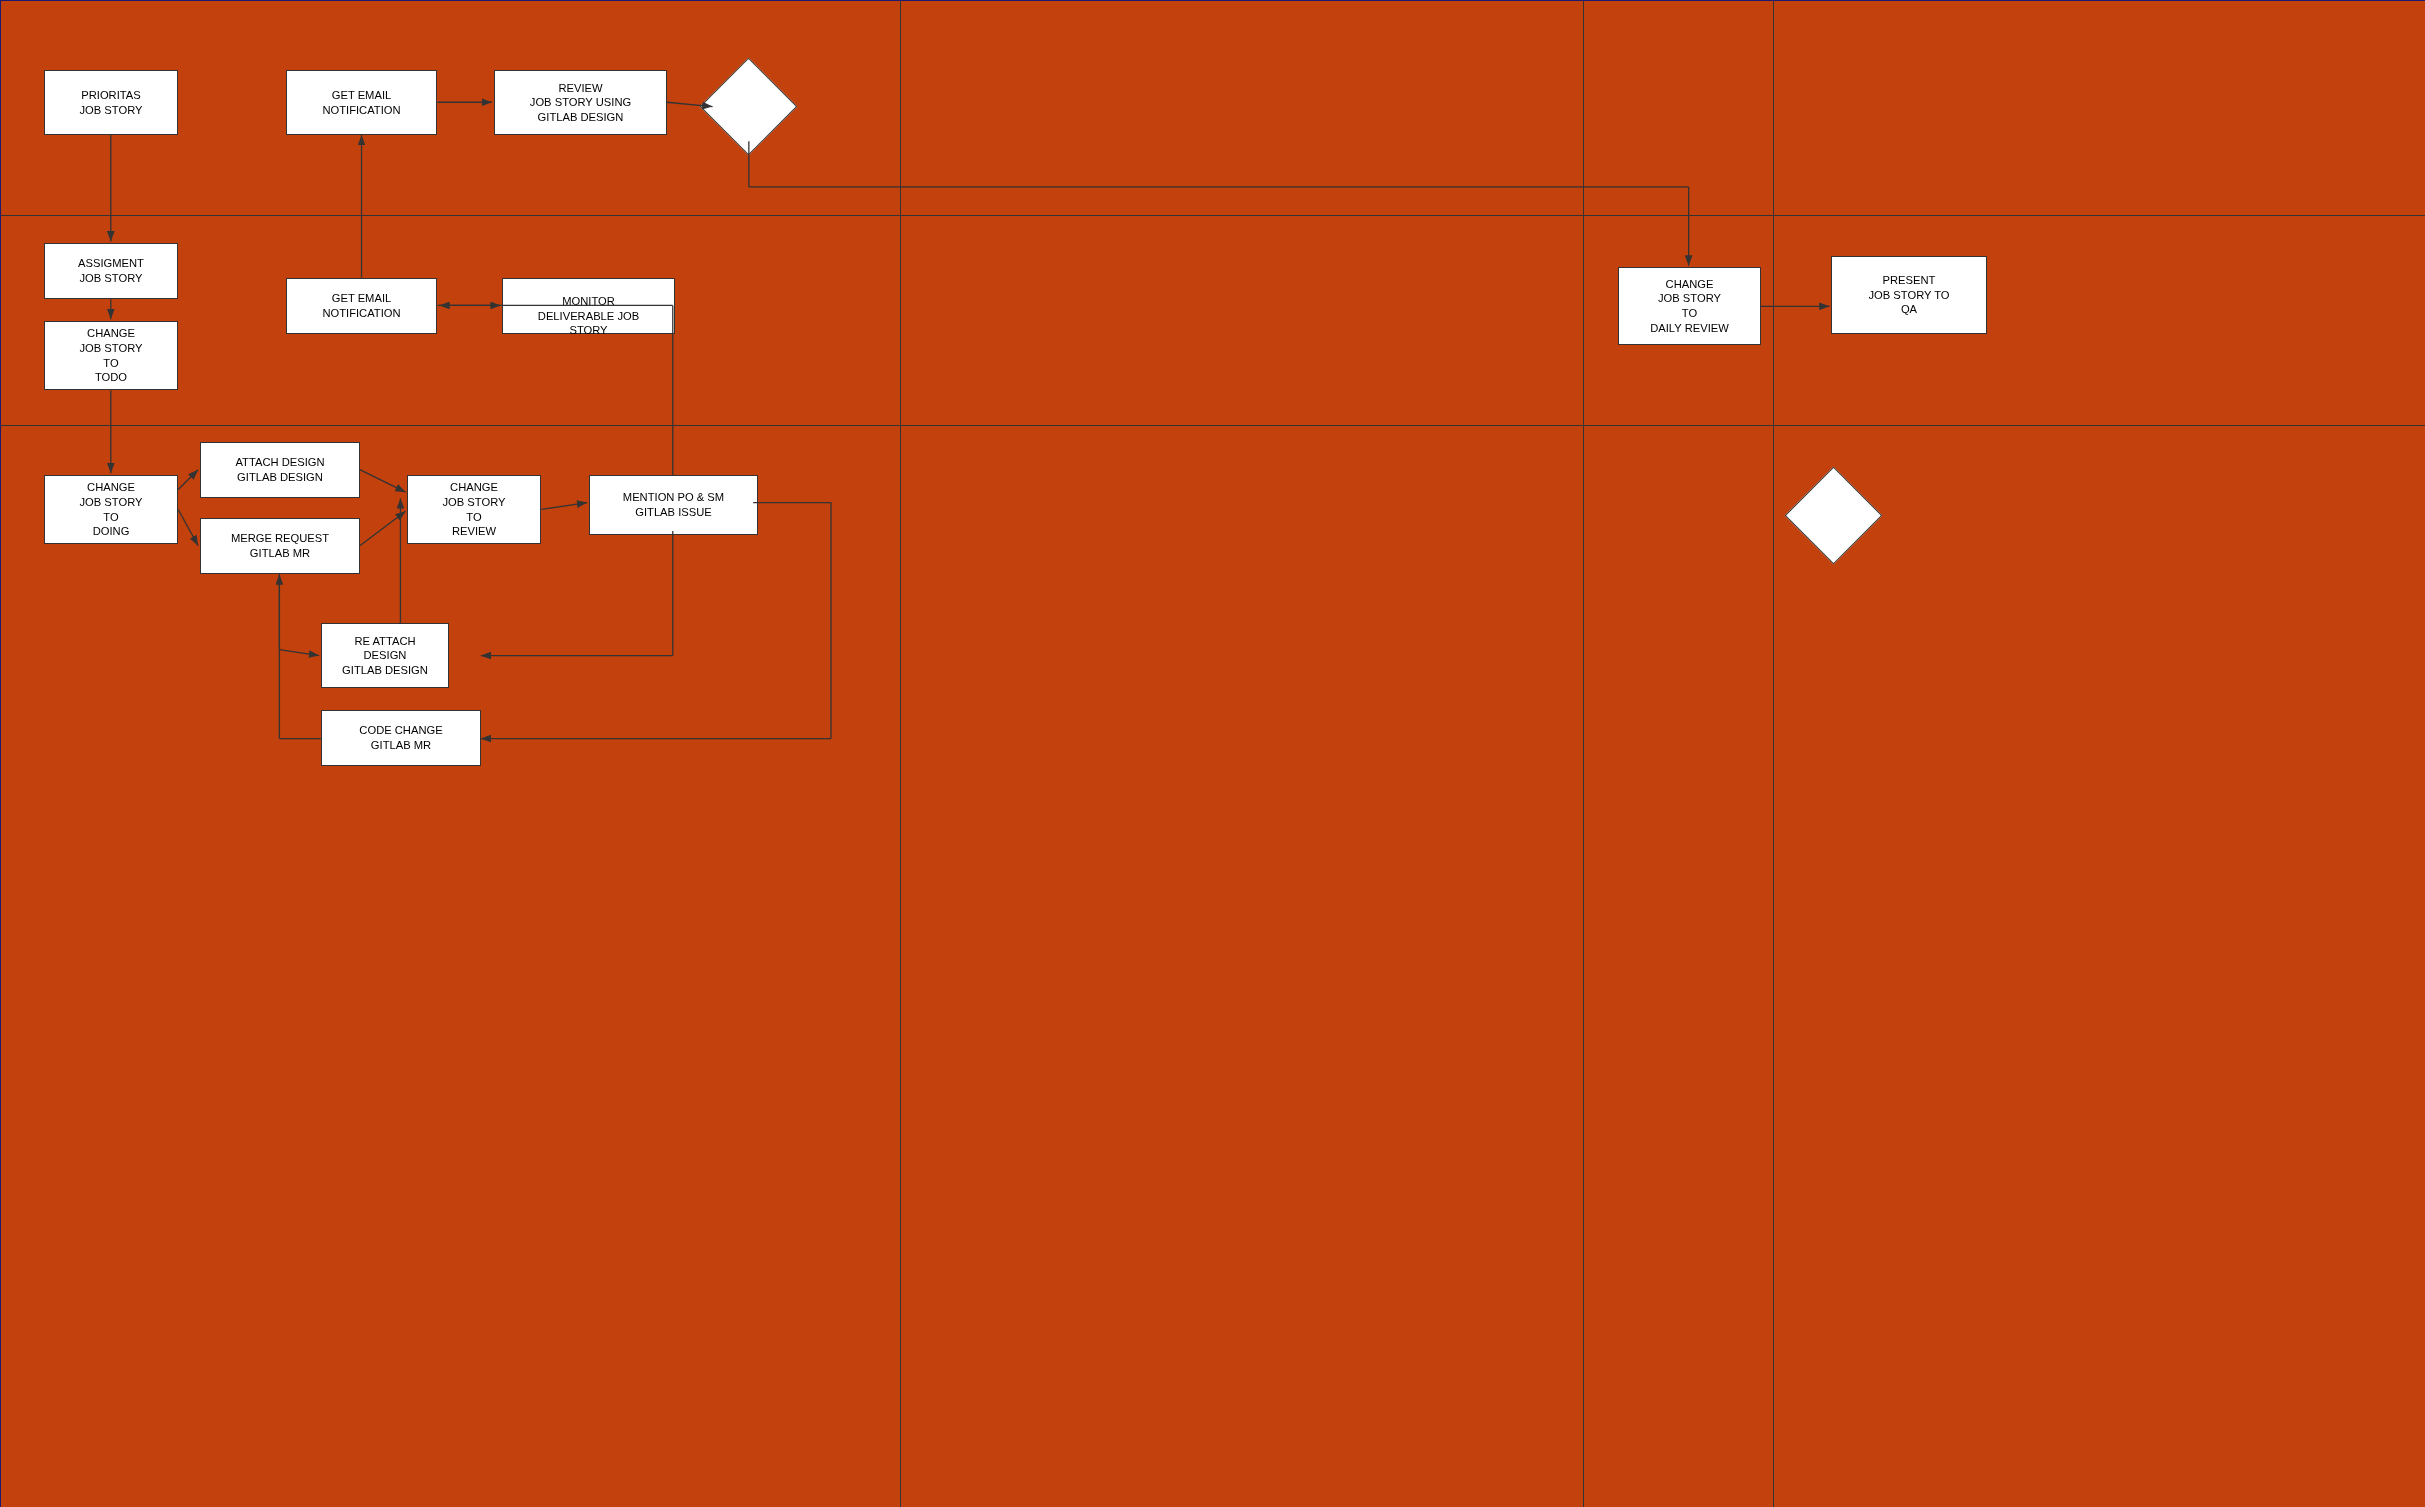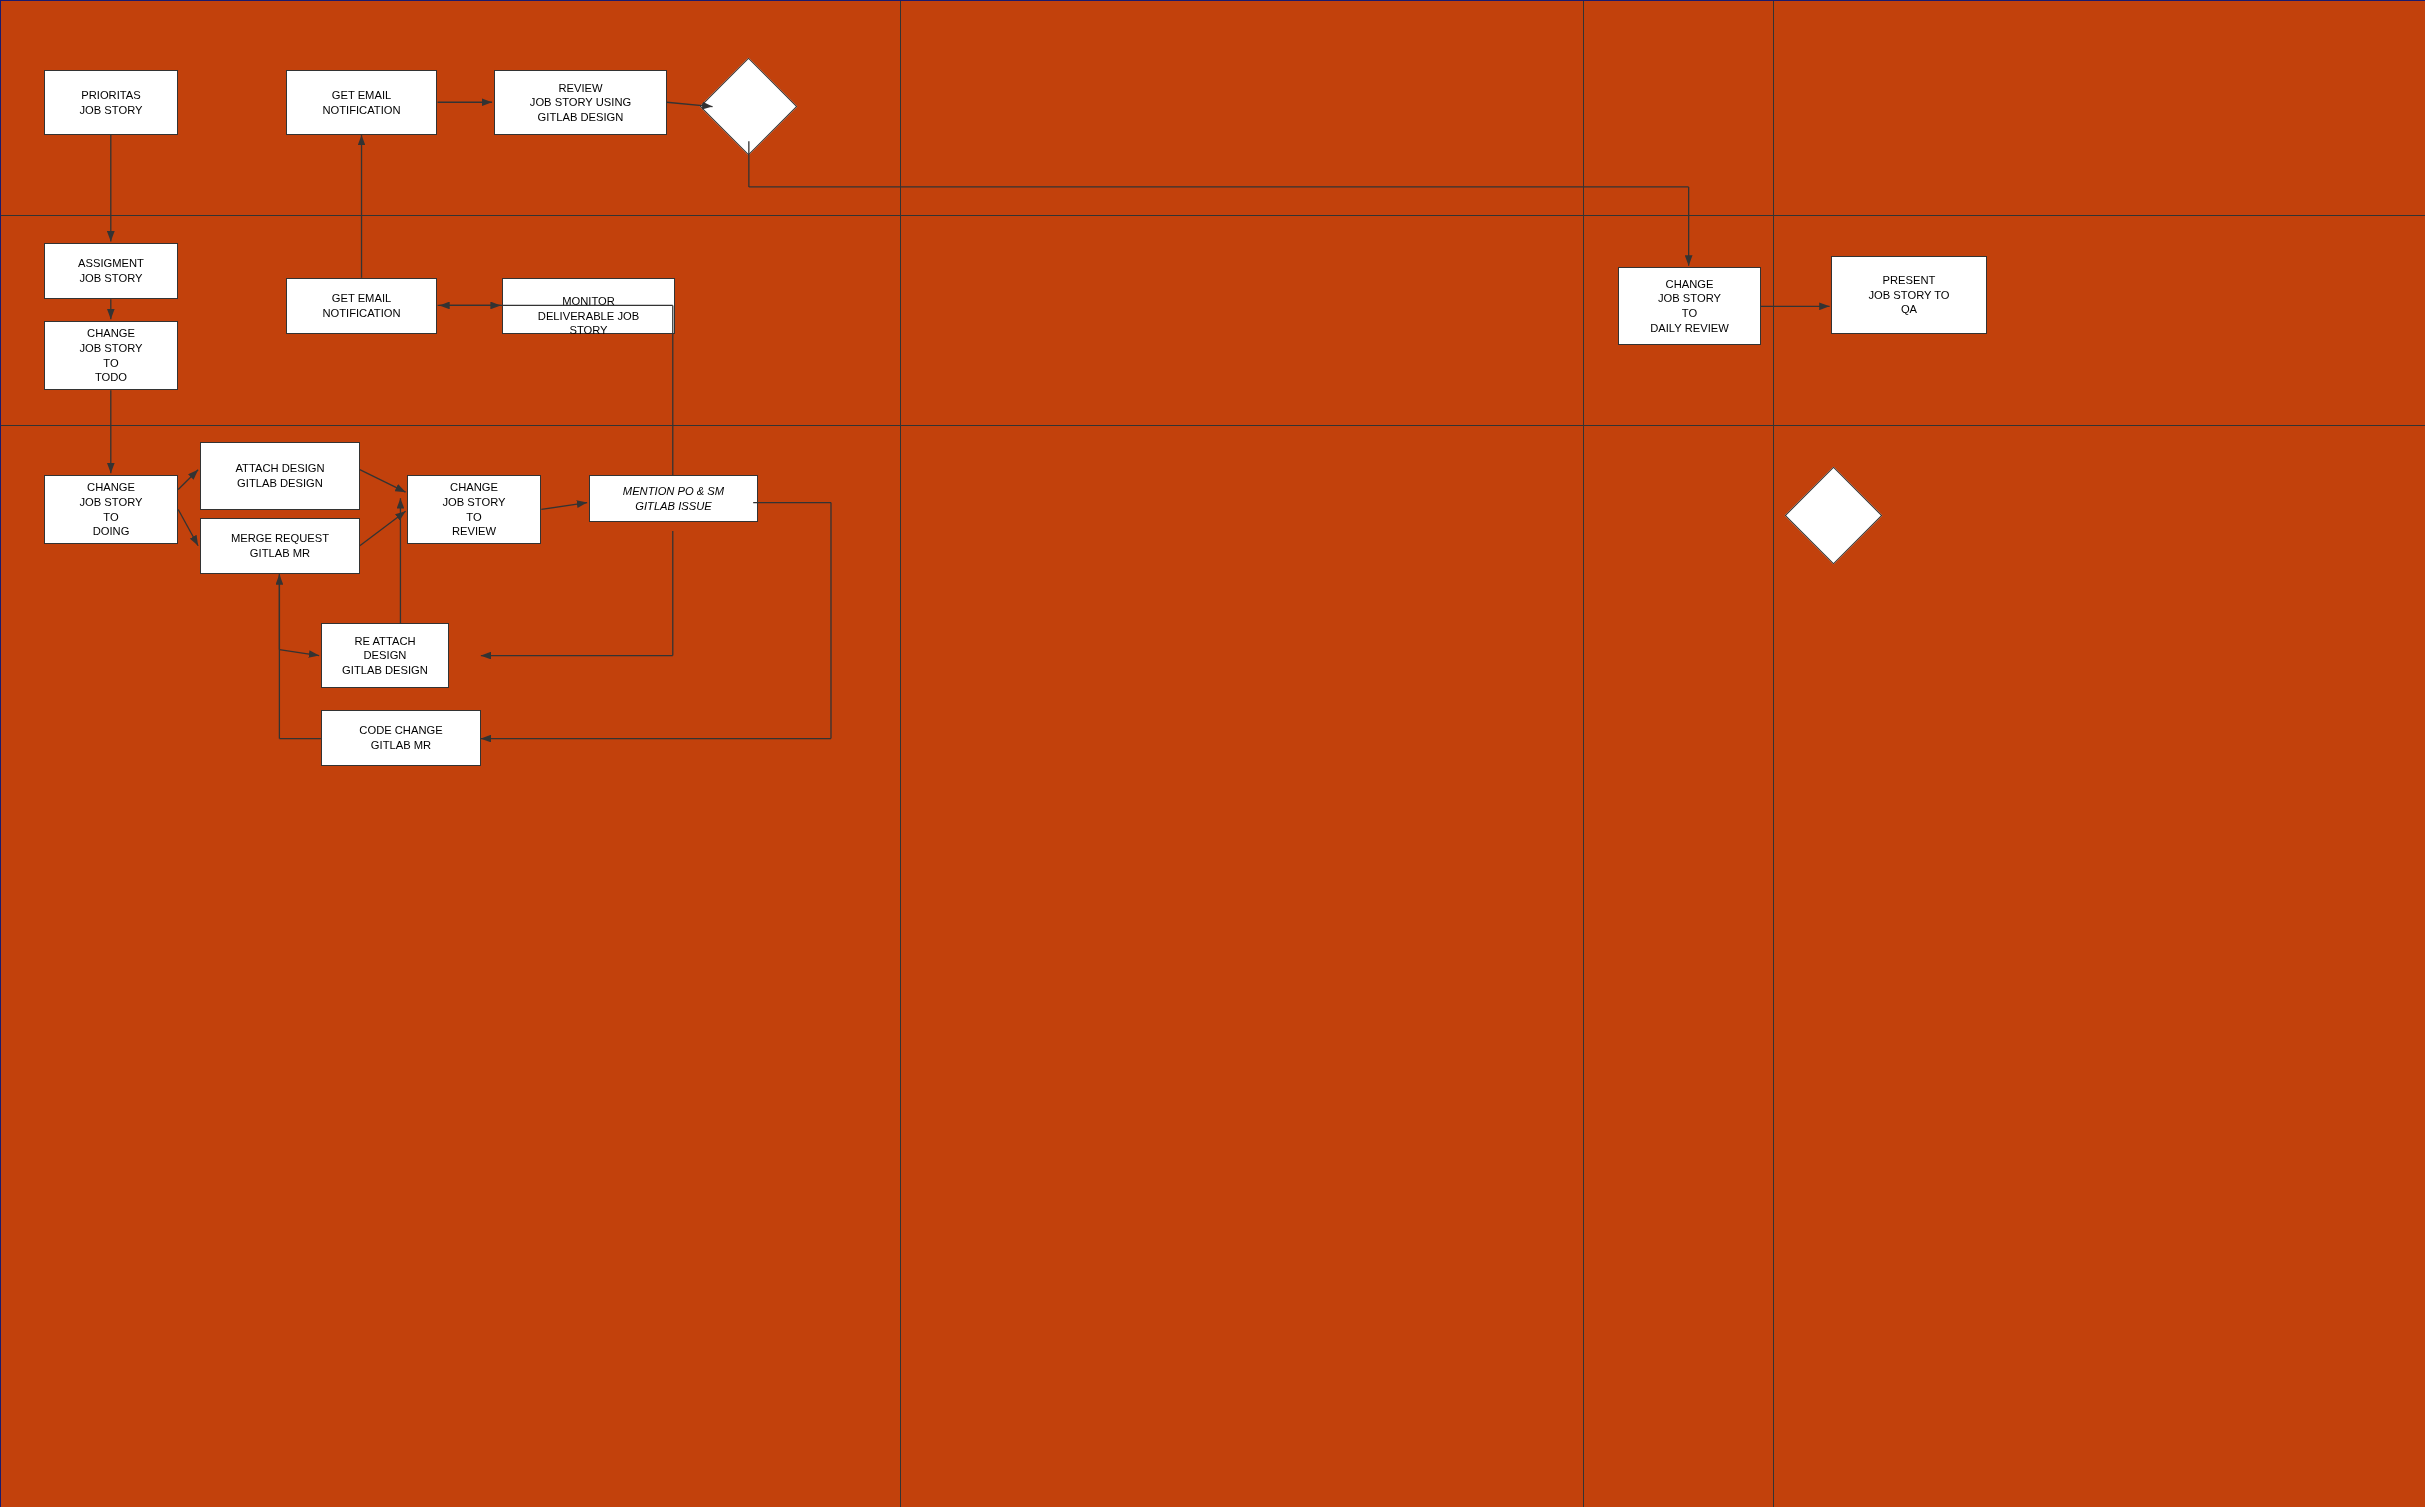--- a/index.html
+++ b/index.html
@@ -152,38 +152,38 @@
 QA</span>
   </div>
 
   <div class="box" style="left:43px; top:474px; width:134px; height:69px;">
     <span style="white-space:pre-line;">CHANGE
 JOB STORY
 TO
 DOING</span>
   </div>
 
-  <div class="box" style="left:199px; top:441px; width:160px; height:68px;">
+  <div class="box" style="left:199px; top:441px; width:160px; height:56px;">
     <span style="white-space:pre-line;">ATTACH DESIGN
 GITLAB DESIGN</span>
   </div>
 
   <div class="box" style="left:199px; top:517px; width:160px; height:56px;">
     <span style="white-space:pre-line;">MERGE REQUEST
 GITLAB MR</span>
   </div>
 
   <div class="box" style="left:406px; top:474px; width:134px; height:69px;">
     <span style="white-space:pre-line;">CHANGE
 JOB STORY
 TO
 REVIEW</span>
   </div>
 
-  <div class="box" style="left:588px; top:474px; width:169px; height:47px;font-style:italic;">
+  <div class="box" style="left:588px; top:474px; width:169px; height:60px;">
     <span style="white-space:pre-line;">MENTION PO &amp; SM
 GITLAB ISSUE</span>
   </div>
 
   <div class="box" style="left:320px; top:622px; width:128px; height:65px;">
     <span style="white-space:pre-line;">RE ATTACH
 DESIGN
 GITLAB DESIGN</span>
   </div>
 

